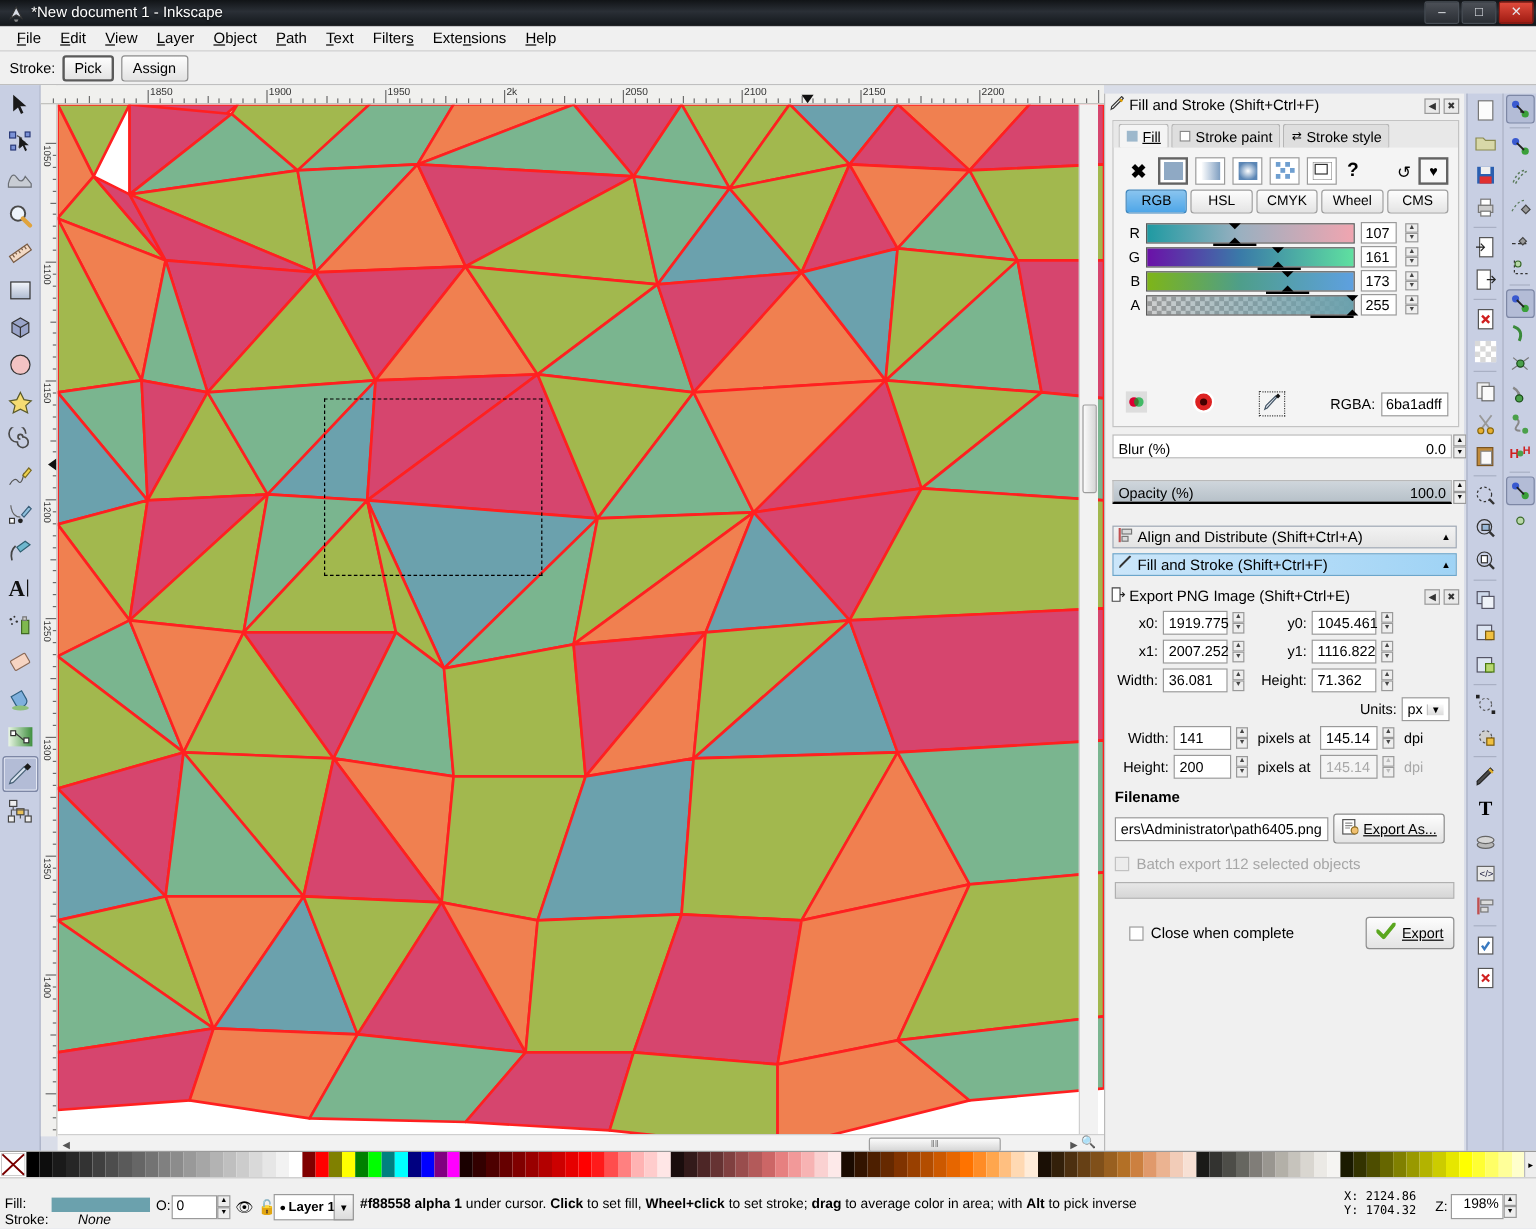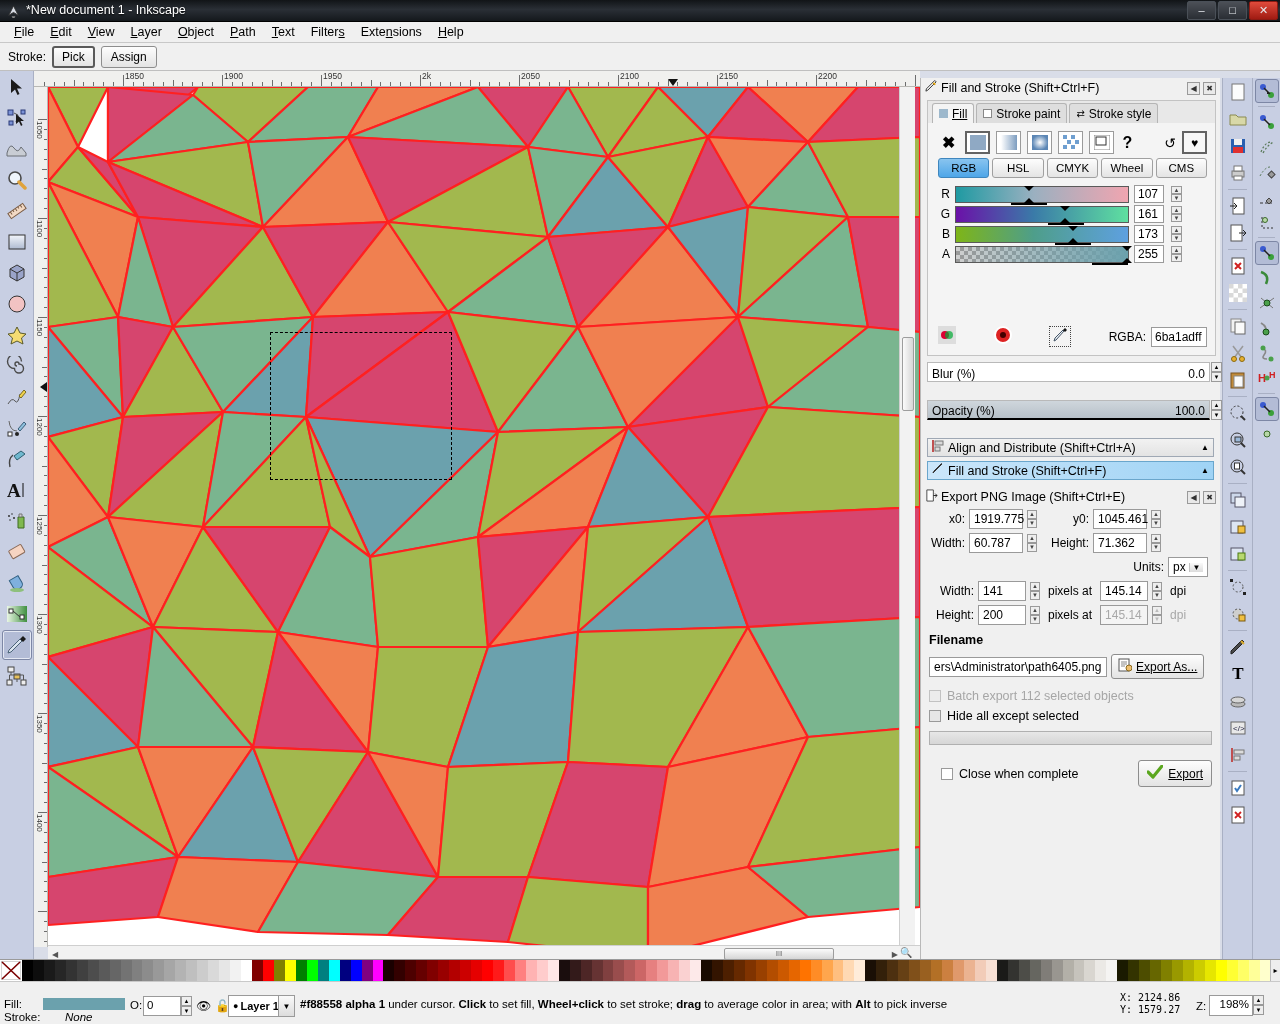--- a/index.html
+++ b/index.html
@@ -1056,22 +1056,36 @@
           <div>▼</div>
         </span>
       <span class="lab" style="width:48px;">y0:</span>
       <span class="inp" style="width:54px;">1045.461</span>
       <span class="mini-spin">
           <div>▲</div>
           <div>▼</div>
         </span>
     </div>
     <div class="grid-row">
+      <span class="lab" style="width:36px;">x1:</span>
+      <span class="inp" style="width:54px;">2007.252</span>
+      <span class="mini-spin">
+          <div>▲</div>
+          <div>▼</div>
+        </span>
+      <span class="lab" style="width:48px;">y1:</span>
+      <span class="inp" style="width:54px;">1116.822</span>
+      <span class="mini-spin">
+          <div>▲</div>
+          <div>▼</div>
+        </span>
+    </div>
+    <div class="grid-row">
       <span class="lab" style="width:36px;">Width:</span>
-      <span class="inp" style="width:54px;">60.787</span>
+      <span class="inp" style="width:54px;">36.081</span>
       <span class="mini-spin">
           <div>▲</div>
           <div>▼</div>
         </span>
       <span class="lab" style="width:48px;">Height:</span>
       <span class="inp" style="width:54px;">71.362</span>
       <span class="mini-spin">
           <div>▲</div>
           <div>▼</div>
         </span>
@@ -1125,24 +1139,20 @@
               <path d="M3 4 h6 M3 6 h6 M3 8 h4" stroke="#888"></path>
               <circle cx="11" cy="10" r="3" fill="#f0c070" stroke="#8a6a20"></circle>
             </svg></span>
         <span style="text-decoration:underline;">Export As...</span>
       </span>
     </div>
 
     <div class="ck-row dis" style="margin-top:5px;">
       <span class="chk dis"></span>
       <span>Batch export 112 selected objects</span>
-    </div>
-    <div class="ck-row">
-      <span class="chk part"></span>
-      <span>Hide all except selected</span>
     </div>
 
     <div class="progress"></div>
 
     <div class="ck-row" style="margin-top:12px;padding-left:20px;">
       <span class="chk"></span>
       <span>Close when complete</span>
       <span class="btn" style="margin-left:auto;display:flex;align-items:center;gap:5px;padding:4px 8px;">
         <span>
           <svg width="16" height="14" viewBox="0 0 16 14">
@@ -1567,21 +1577,21 @@
     <span class="st-eye">👁</span>
     <span class="st-lock">🔓</span>
     <span class="st-layer">
       <span style="font-size:9px;margin-right:2px;">●</span>
         <span>Layer 1</span>
     </span>
     <span class="st-layerarr">▼</span>
     <span class="st-msg" id="statusmsg"><b>#f88558 alpha 1</b><span> under cursor. </span><b>Click</b><span> to set fill, </span><b>Wheel+click</b><span> to set stroke; </span><b>drag</b><span> to average color in area; with </span><b>Alt</b><span> to pick inverse color; </span></span>
     <span class="st-coords">
       <div>X: 2124.86</div>
-      <div>Y: 1579.27</div>
+      <div>Y: 1704.32</div>
     </span>
     <span class="st-z">Z:</span>
     <span class="st-zin">198%</span>
     <span class="st-zspin">
         <div>▲</div>
         <div>▼</div>
       </span>
   </div>
 
 </div>

